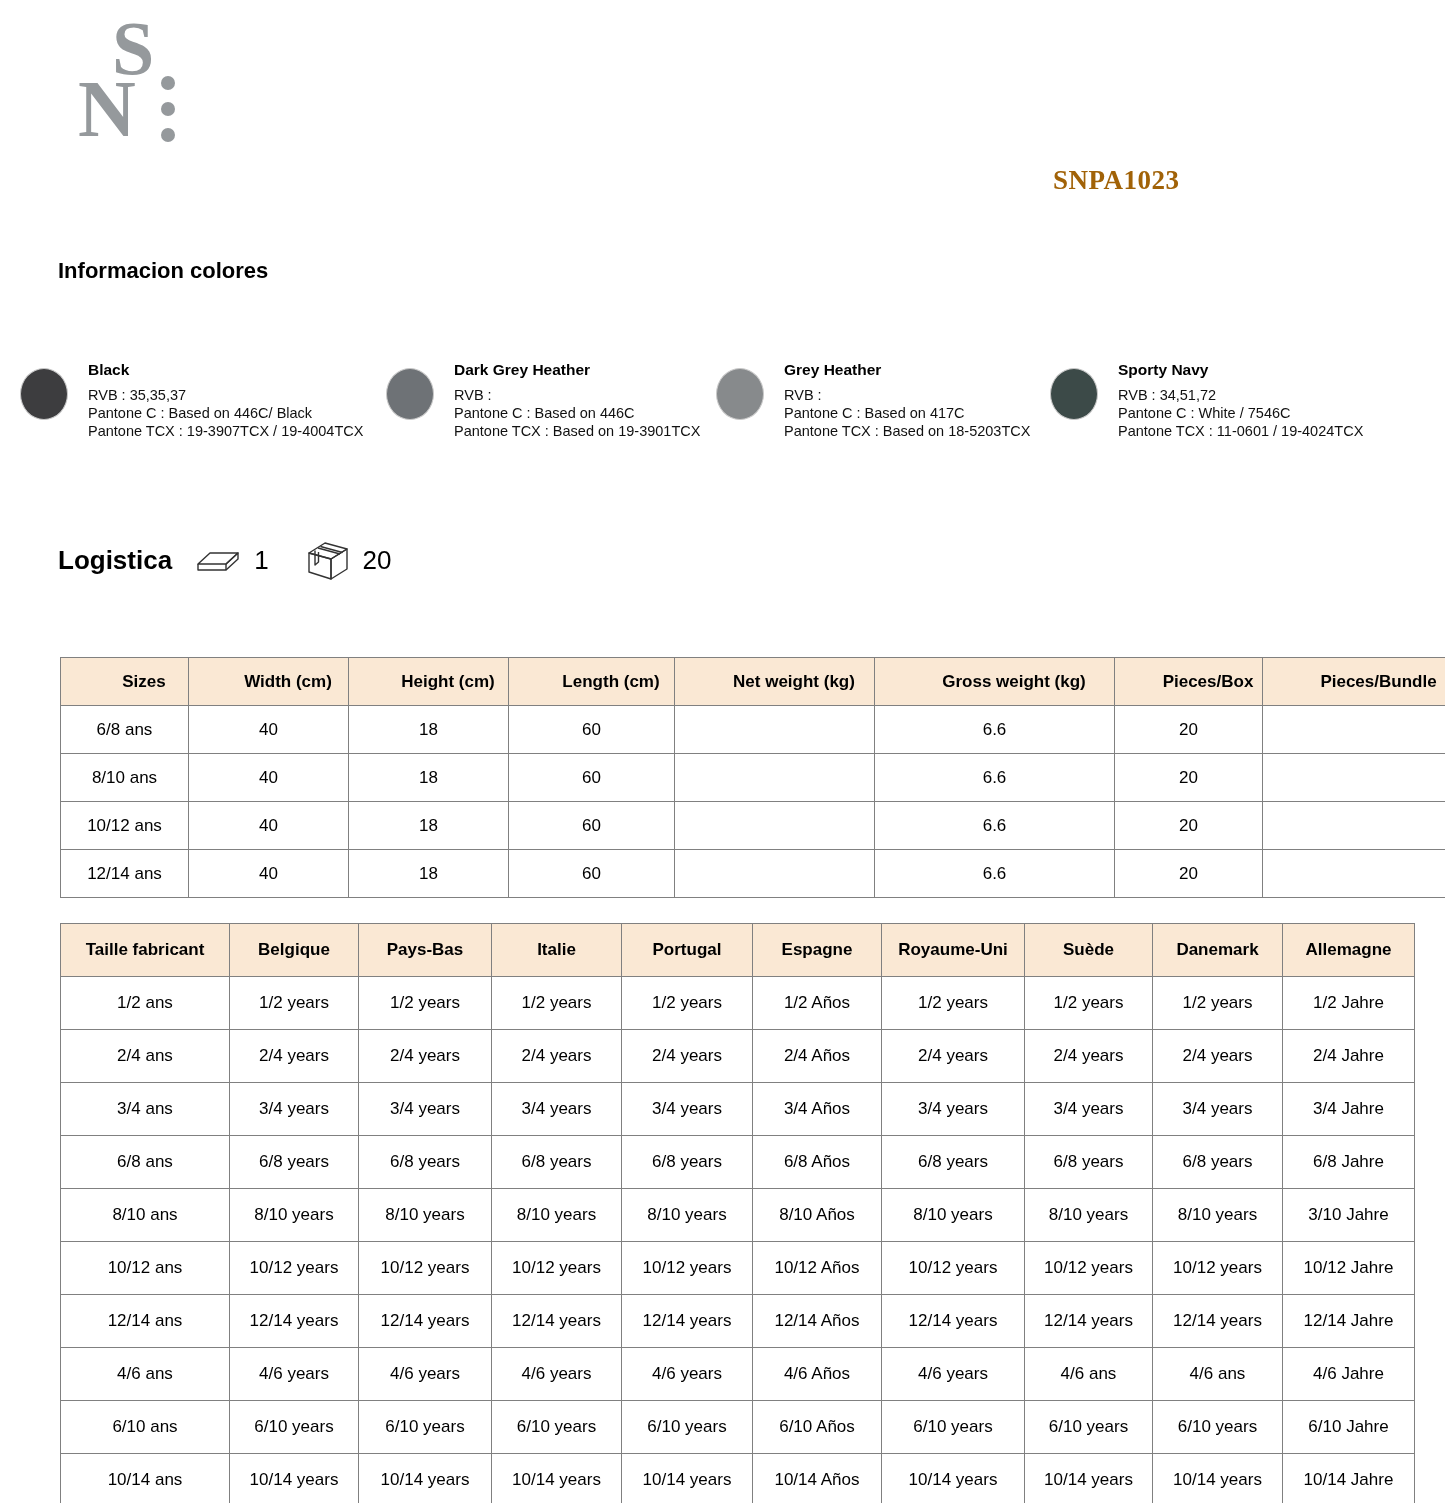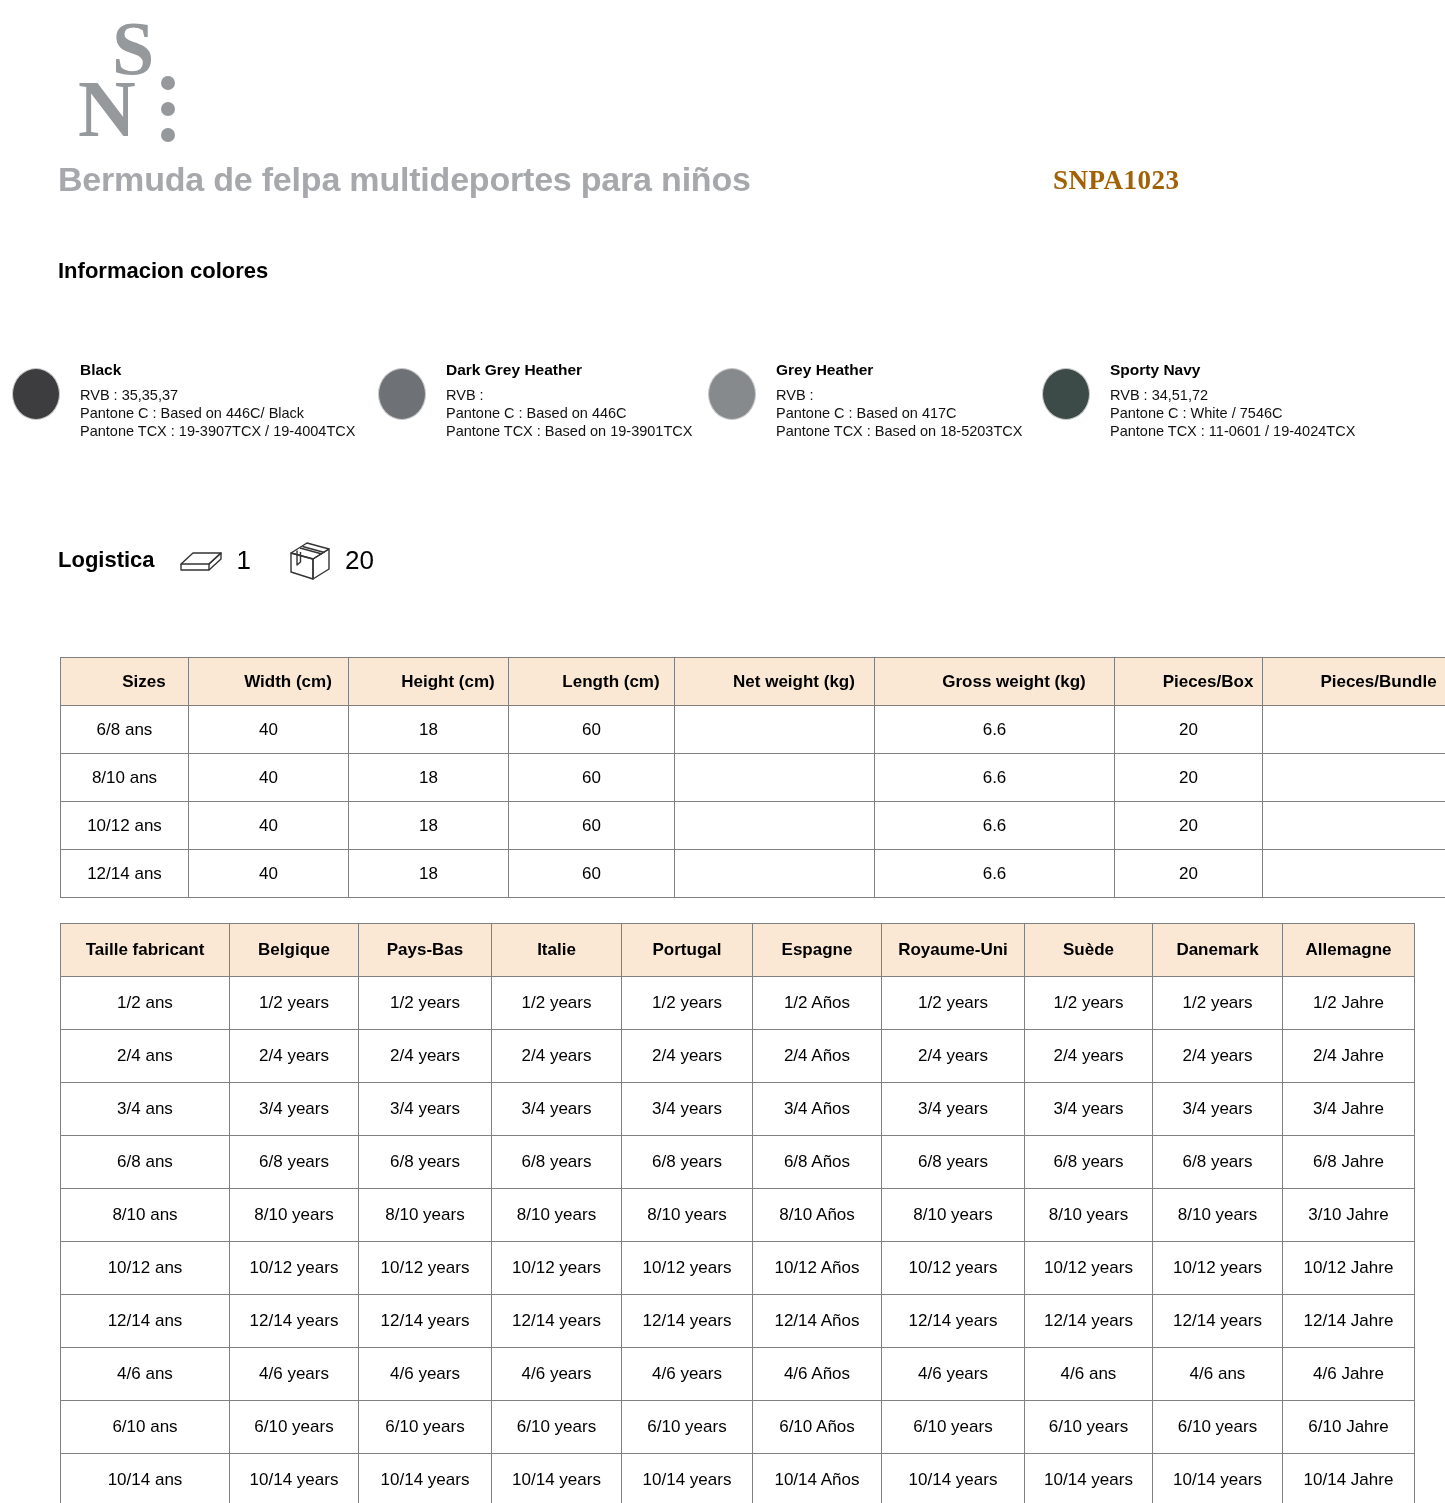--- a/index.html
+++ b/index.html
@@ -61,21 +61,21 @@
     top: 258px;
     font-size: 22px;
     font-weight: bold;
     color: #000000;
     text-align: center;
   }
 
   
   .colors-row {
     position: absolute;
-    left: 8px;
+    left: 16px;
     top: 360px;
     width: 1168px;
     height: 100px;
     text-decoration: underline;
   }
   .color-block {
     position: absolute;
     top: 0;
     height: 95px;
   }
@@ -112,21 +112,21 @@
   
   .logistica {
     position: absolute;
     left: 58px;
     top: 536px;
     height: 48px;
     display: flex;
     align-items: center;
   }
   .logistica-label {
-    font-size: 22px;
+    font-size: 26px;
     font-weight: bold;
     margin-right: 22px;
     text-align: center;
   }
   .logi-icon {
     width: 48px;
     height: 40px;
     margin-right: 12px;
   }
   .logi-val {
@@ -195,21 +195,20 @@
   <svg viewBox="0 0 120 135" width="120" height="135" aria-hidden="true">
     <text x="34" y="62" font-family="Liberation Serif, serif" font-size="76" font-weight="bold" fill="#95999c">S</text>
     <text x="0" y="124" font-family="Liberation Serif, serif" font-size="80" font-weight="bold" fill="#95999c">N</text>
     <circle cx="90" cy="71" r="7" fill="#95999c"></circle>
     <circle cx="90" cy="97" r="7" fill="#95999c"></circle>
     <circle cx="90" cy="123" r="7" fill="#95999c"></circle>
   </svg>
 </div>
 
 <div class="title-row">
-  <div class="product-title">Bermuda de felpa multideportes para niños</div>
   <div class="product-code">SNPA1023</div>
 </div>
 
 <div class="section-heading">Informacion colores</div>
 
 <div class="colors-row">
 
   <div class="color-block" style="left:4px; width:350px;">
     <div class="swatch" id="sw0" style="background: rgb(61, 61, 63);"></div>
     <div class="color-text">

